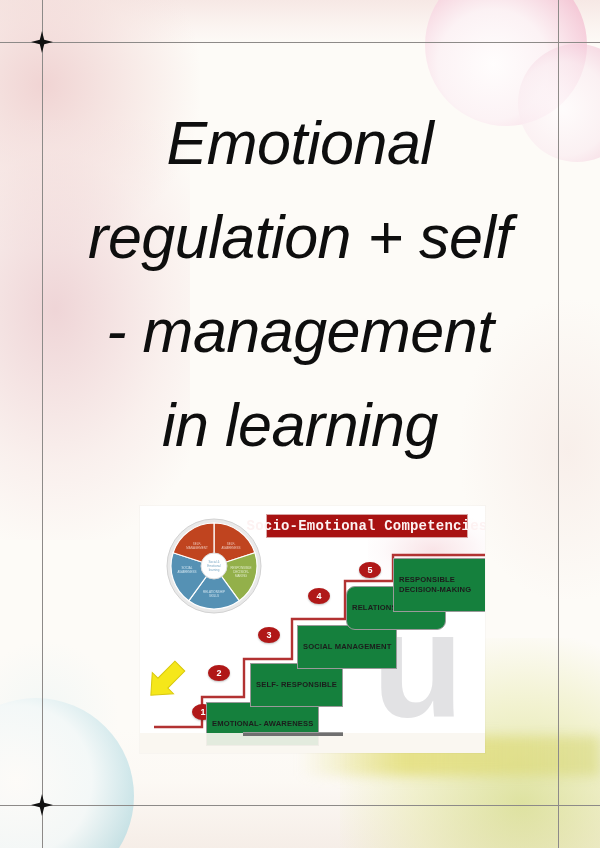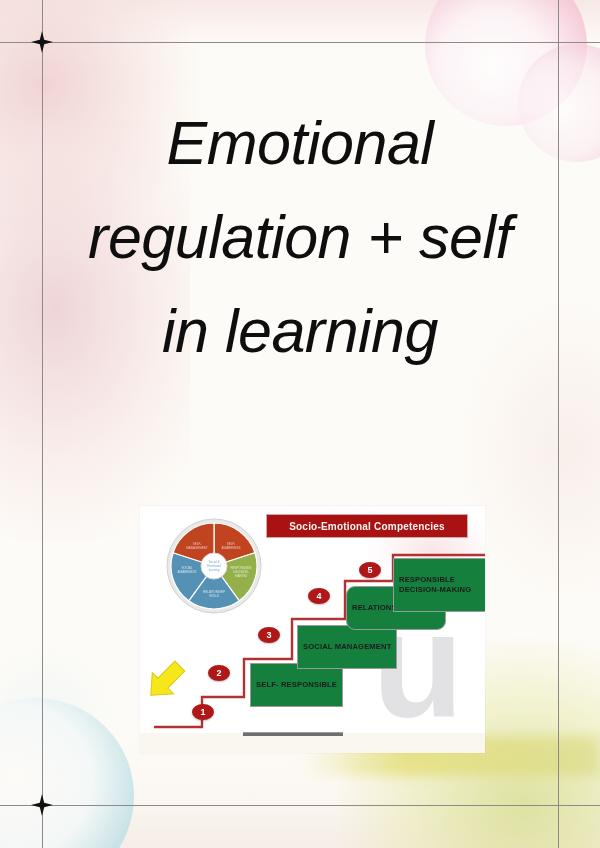--- a/index.html
+++ b/index.html
@@ -173,24 +173,25 @@
     left: 126px; top: 8px;
     width: 200px; height: 22px;
     background: #a81212;
     border: 1px solid #d9a6a6;
     display: flex;
     align-items: center;
     justify-content: center;
   }
   .banner-text {
     color: #fdf2f2;
-    font-size: 10px;
+    font-size: 14px;
     font-weight: 700;
     letter-spacing: 0.2px;
     white-space: nowrap;
+    font-family: Liberation Mono, monospace;
   }
 
   
   .wheel {
     position: absolute;
     left: 25px; top: 11px;
     width: 98px; height: 98px;
   }
   .wheel svg { display: block; }
 
@@ -260,20 +261,21 @@
   <div class="rule rule-v" style="left:558px; top:0; height:848px;"></div>
   <div class="rule rule-h" style="left:0; top:42px; width:600px;"></div>
   <div class="rule rule-h" style="left:0; top:805px; width:600px;"></div>
 
   <div class="diamond" style="left:31px; top:31px;"></div>
   <div class="diamond" style="left:31px; top:794px;"></div>
 
   <div class="title">
     <span class="title-line">Emotional</span>
     <span class="title-line">regulation + self</span>
+    <span class="title-line">- management</span>
     <span class="title-line">in learning</span>
   </div>
 
   <div class="diagram">
     <div class="diagram-inner">
 
       <div class="watermark-u">u</div>
       <div class="diagram-pink"></div>
 
       <div class="banner">
@@ -326,20 +328,21 @@
           </g>
         </svg>
       </div>
 
       <div class="step-badge" style="left:52px; top:198px;">1</div>
       <div class="step-badge" style="left:68px; top:159px;">2</div>
       <div class="step-badge" style="left:118px; top:121px;">3</div>
       <div class="step-badge" style="left:168px; top:82px;">4</div>
       <div class="step-badge" style="left:219px; top:56px;">5</div>
 
+      <div class="step-label" style="left:66px; top:196px;">EMOTIONAL- AWARENESS</div>
       <div class="step-label" style="left:110px; top:157px;">SELF- RESPONSIBLE</div>
       <div class="step-label" style="left:157px; top:119px;">SOCIAL MANAGEMENT</div>
       <div class="step-label" style="left:206px; top:80px;border-radius:9px;">RELATIONSHIP SKILLS</div>
       <div class="step-label two-line" style="left:253px; top:52px;">RESPONSIBLE DECISION-MAKING</div>
 
       <div class="diagram-bottom-tint"></div>
       <div class="diagram-baseline"></div>
     </div>
   </div>
 

